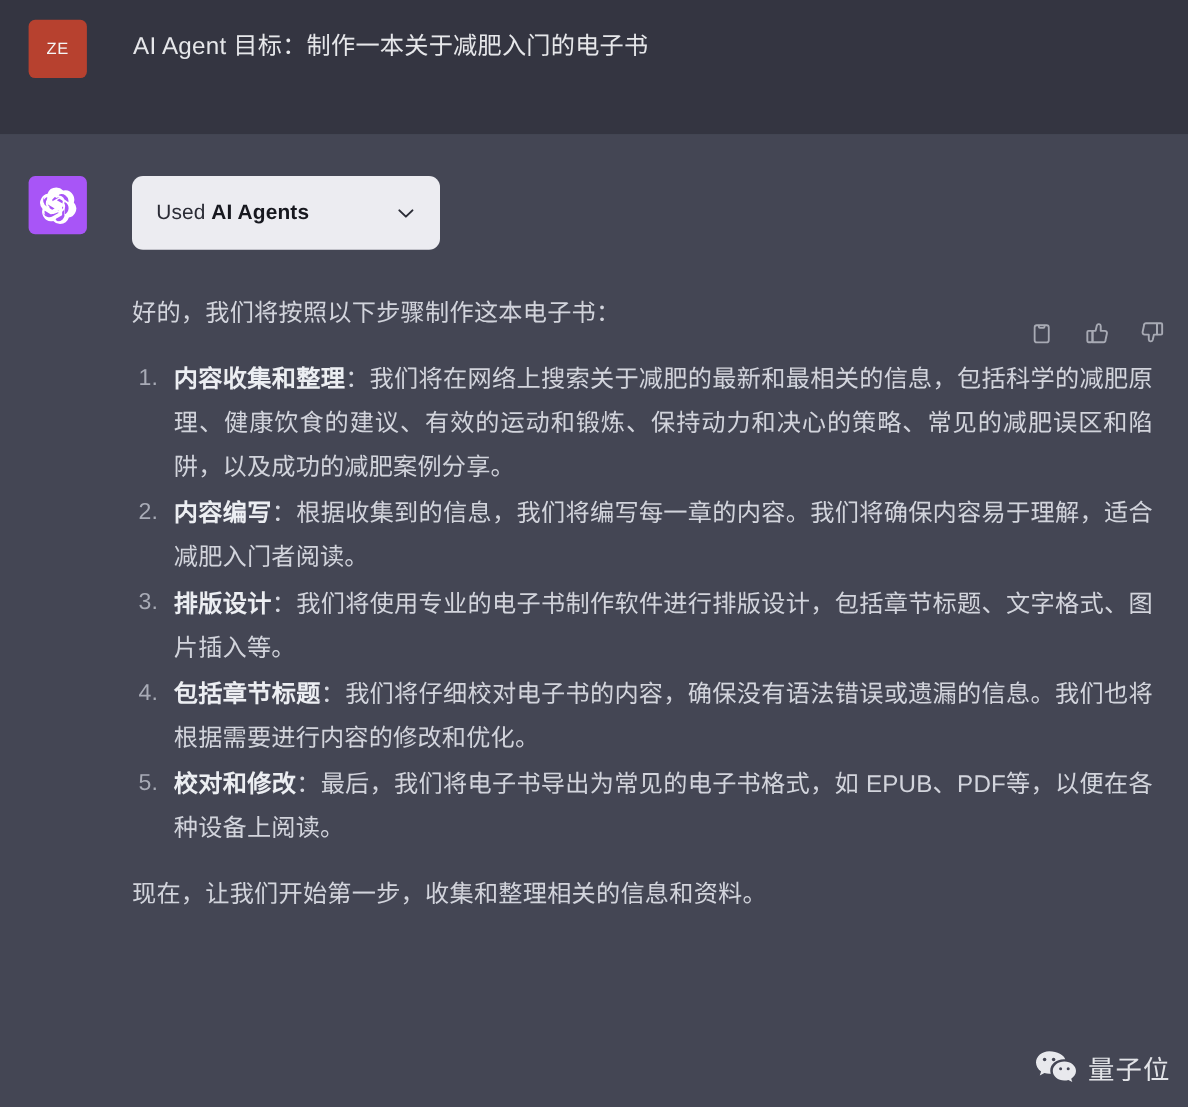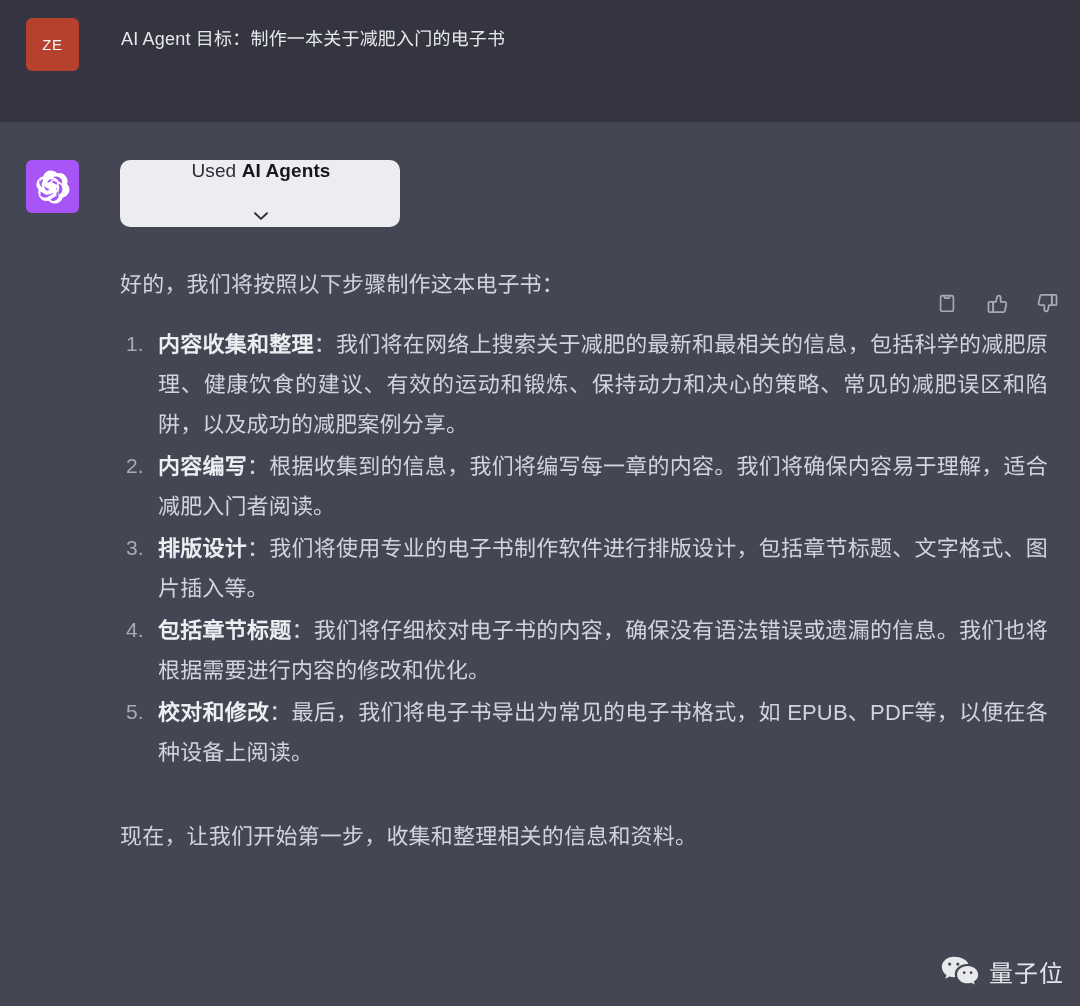--- a/index.html
+++ b/index.html
@@ -53,21 +53,21 @@
   .prompt-avatar .initials {
     font-size: 15px;
     font-weight: 400;
     color: #f5f5f5;
     letter-spacing: 0.6px;
   }
 
   .prompt-title {
     margin-left: 42px;
     margin-top: 9px;
-    font-size: 18px;
+    font-size: 22px;
     font-weight: 400;
     color: #e6e7ea;
     line-height: 1.35;
     letter-spacing: 0.2px;
     white-space: nowrap;
     text-align: right;
   }
 
   
   .response-row {
@@ -103,21 +103,20 @@
     display: inline-flex;
     align-items: center;
     justify-content: space-between;
     width: 280px;
     height: 67px;
     background: #ececf1;
     border-radius: 10px;
     padding: 0 20px 0 22px;
     cursor: pointer;
     user-select: none;
-    flex-direction: column;
   }
 
   .plugin-pill .pill-text {
     font-size: 19px;
     color: #2b2c36;
     letter-spacing: 0.1px;
     white-space: nowrap;
   }
 
   .plugin-pill .pill-text .pill-strong {
@@ -186,21 +185,21 @@
     text-justify: inter-ideograph;
     padding-right: 2px;
   }
 
   .step-text .step-title {
     font-weight: 700;
     color: #eceef2;
   }
 
   .closing-para {
-    margin-top: 46px;
+    margin-top: 22px;
     font-size: 22px;
     line-height: 1.62;
     color: #d2d4dc;
     letter-spacing: 0.2px;
   }
 
   
   .watermark {
     position: absolute;
     right: 16px;

